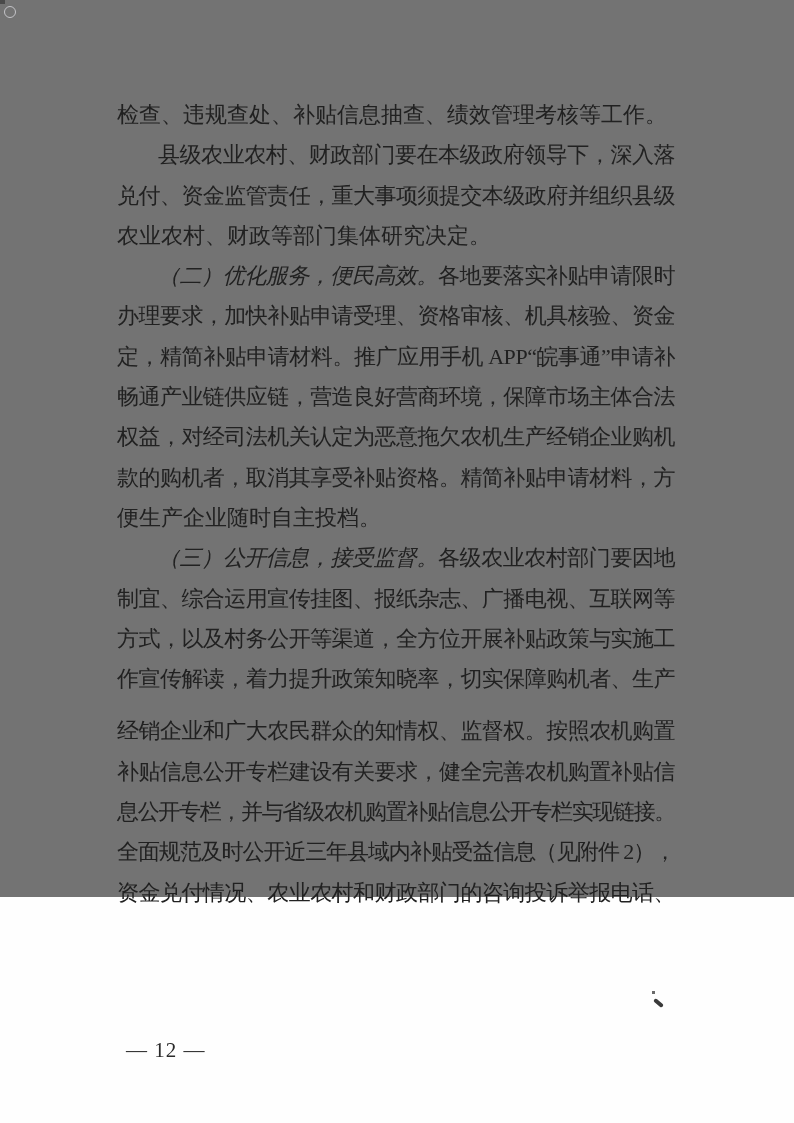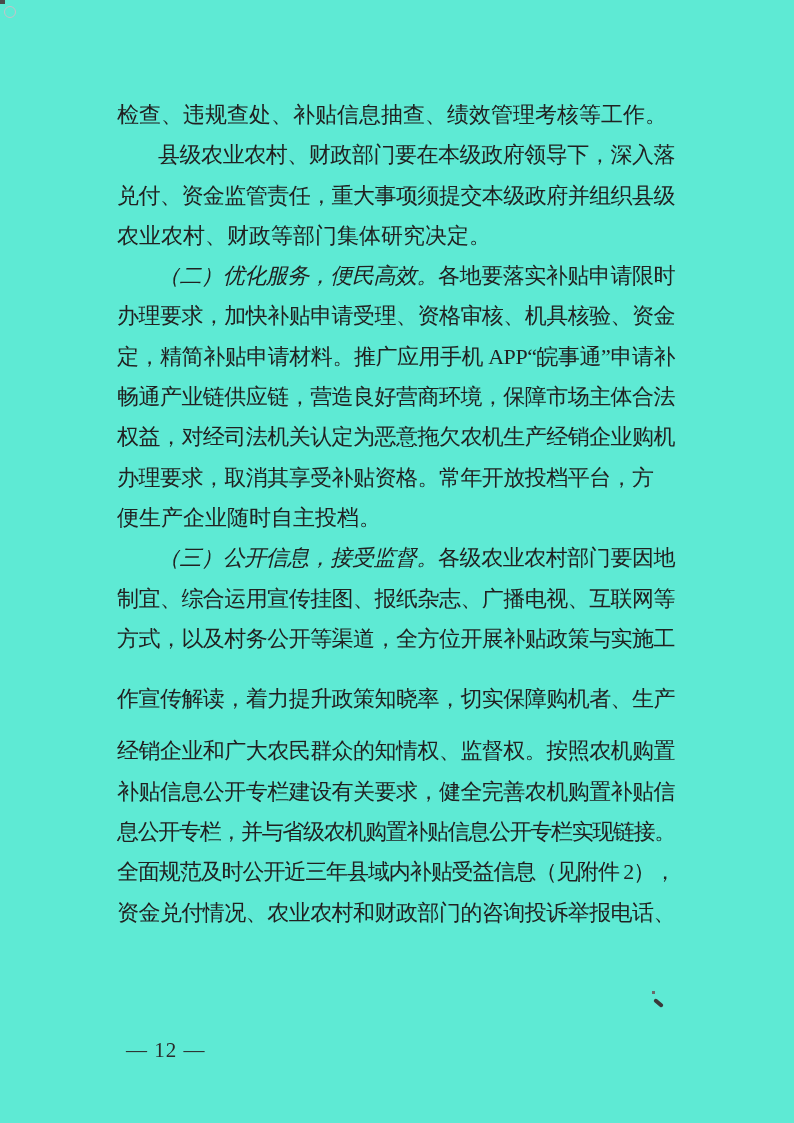--- a/index.html
+++ b/index.html
@@ -8,22 +8,22 @@
     padding: 0;
     width: 794px;
     height: 1123px;
     background: #fefefe;
     overflow: hidden;
     font-family: "Liberation Serif", "DejaVu Serif", serif;
   }
   .page {
     position: relative;
     width: 794px;
-    height: 1123px;
-    background: #5eead4;
+    height: 897px;
+    background: #737373;
   }
   .body-text {
     position: absolute;
     left: 117px;
     top: 95px;
     width: 558px;
     color: #212121;
     font-size: 22px;
   }
   .line {
@@ -77,26 +77,26 @@
   <div class="body-text">
     <div class="line end"><span class="lt">检查、违规查处、补贴信息抽查、绩效管理考核等工作。</span></div>
     <div class="line fit indent" style="letter-spacing: -0.458333px;"><span class="lt">县级农业农村、财政部门要在本级政府领导下，深入落</span></div>
     <div class="line fit" style="letter-spacing: -0.538462px;"><span class="lt">兑付、资金监管责任，重大事项须提交本级政府并组织县级</span></div>
     <div class="line end"><span class="lt">农业农村、财政等部门集体研究决定。</span></div>
     <div class="line fit indent" style="letter-spacing: -0.458333px;"><span class="lt"><span class="kai">（二）优化服务，便民高效。</span><span>各地要落实补贴申请限时</span></span></div>
     <div class="line fit" style="letter-spacing: -0.538462px;"><span class="lt">办理要求，加快补贴申请受理、资格审核、机具核验、资金</span></div>
     <div class="line fit" style="letter-spacing: -0.461746px;"><span class="lt">定，精简补贴申请材料。推广应用手机 APP“皖事通”申请补</span></div>
     <div class="line fit" style="letter-spacing: -0.538462px; text-align: right;"><span class="lt">畅通产业链供应链，营造良好营商环境，保障市场主体合法</span></div>
     <div class="line fit" style="letter-spacing: -0.538462px;"><span class="lt">权益，对经司法机关认定为恶意拖欠农机生产经销企业购机</span></div>
-    <div class="line fit" style="letter-spacing: -0.538462px;"><span class="lt">办理要求，取消其享受补贴资格。常年开放投档平台，方</span></div>
+    <div class="line fit" style="letter-spacing: -0.538462px;"><span class="lt">款的购机者，取消其享受补贴资格。精简补贴申请材料，方</span></div>
     <div class="line end"><span class="lt">便生产企业随时自主投档。</span></div>
     <div class="line fit indent" style="letter-spacing: -0.458333px;"><span class="lt"><span class="kai">（三）公开信息，接受监督。</span><span>各级农业农村部门要因地</span></span></div>
     <div class="line fit" style="letter-spacing: -0.538462px;"><span class="lt">制宜、综合运用宣传挂图、报纸杂志、广播电视、互联网等</span></div>
     <div class="line fit" style="letter-spacing: -0.538462px;"><span class="lt">方式，以及村务公开等渠道，全方位开展补贴政策与实施工</span></div>
-    <div class="line fit" style="letter-spacing: -0.538462px; margin-top: 20px;"><span class="lt">作宣传解读，着力提升政策知晓率，切实保障购机者、生产</span></div>
+    <div class="line fit" style="letter-spacing: -0.538462px;"><span class="lt">作宣传解读，着力提升政策知晓率，切实保障购机者、生产</span></div>
     <div class="line fit" style="letter-spacing: -0.538462px; margin-top: 12px;"><span class="lt">经销企业和广大农民群众的知情权、监督权。按照农机购置</span></div>
     <div class="line fit" style="letter-spacing: -0.538462px;"><span class="lt">补贴信息公开专栏建设有关要求，健全完善农机购置补贴信</span></div>
     <div class="line fit" style="letter-spacing: -1.33333px;"><span class="lt">息公开专栏，并与省级农机购置补贴信息公开专栏实现链接。</span></div>
     <div class="line fit" style="letter-spacing: -1.08929px;"><span class="lt">全面规范及时公开近三年县域内补贴受益信息（见附件 2），</span></div>
     <div class="line fit" style="letter-spacing: -0.538462px;"><span class="lt">资金兑付情况、农业农村和财政部门的咨询投诉举报电话、</span></div>
   </div>
 
   <div class="footer">— 12 —</div>
 
   <div class="mark-dot"></div>

